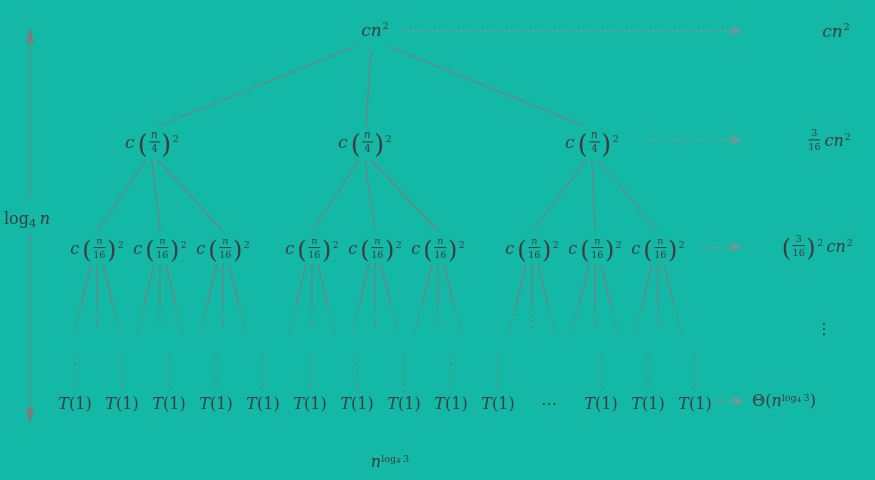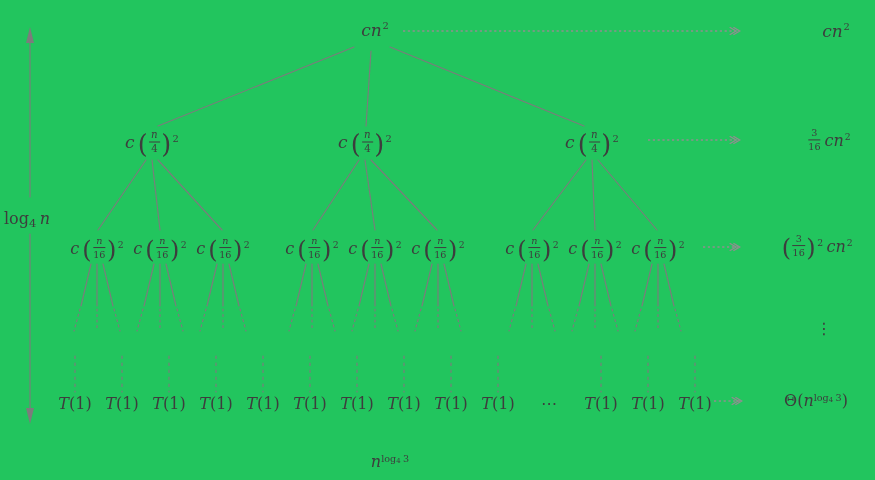--- a/index.html
+++ b/index.html
@@ -1,17 +1,17 @@
 <!DOCTYPE html>
 <html style="--ink: #3d3d3d; --line: #7c7c7c;"><head>
 <meta charset="utf-8">
 <style>
   :root{ --ink:#3d3d3d; --line:#7c7c7c; }
   html,body{margin:0;padding:0;background:#fff;}
-  #stage{position:relative;width:875px;height:480px;background:#22c55e;overflow:hidden;
+  #stage{position:relative;width:875px;height:480px;background:#14b8a6;overflow:hidden;
          font-family:"DejaVu Serif",serif;color:var(--ink);}
   #lines{position:absolute;left:0;top:0;}
   .ln line,.ln path{stroke:var(--line);stroke-width:1.15;fill:none;stroke-linecap:round;}
   .fil{fill:var(--line);stroke:none;}
   .arr line{stroke:#8f8f8f;stroke-width:1.5;stroke-dasharray:2.2,2.6;}
   .lbl{position:absolute;transform:translate(-50%,-50%);white-space:nowrap;line-height:1;color:var(--ink);}
   .f17{font-size:17px;} .f16{font-size:16px;}
   .it{font-style:italic;}
   .sup{font-size:0.58em;vertical-align:0.62em;margin-left:1px;}
   .frac{display:inline-block;text-align:center;vertical-align:-0.42em;line-height:1;font-size:0.6em;margin:0 1px;}
@@ -156,21 +156,21 @@
   <div class="lbl f16" style="left:829px;top:140px">
     <span class="frac"><span class="num">3</span><span class="den">16</span></span><span class="it ml3">cn</span><span class="sup">2</span>
   </div>
 
   <div class="lbl f16" style="left:817px;top:247px">
     <span class="bp">(</span><span class="frac"><span class="num">3</span><span class="den">16</span></span><span class="bp">)</span><span class="sup">2</span><span class="it g3">cn</span><span class="sup">2</span>
   </div>
 
   <div class="lbl f16 sans" style="left:824px;top:329px">⋮</div>
 
-  <div class="lbl f16" style="left:816px;top:401px">
+  <div class="lbl f16" style="left:784px;top:401px">
     <span>Θ(</span><span class="it">n</span><span class="supg"><span>log</span><span class="ssub">4</span><span class="g2">3</span></span><span>)</span>
   </div>
 
   <div class="lbl f16 sans" style="left:549px;top:404px">⋯</div>
 
   <div class="lbl f16" style="left:27px;top:220px">
     <span>log</span><span class="ssub">4</span><span class="it g3">n</span>
   </div>
 
   <div class="lbl f16" style="left:390px;top:462px">

